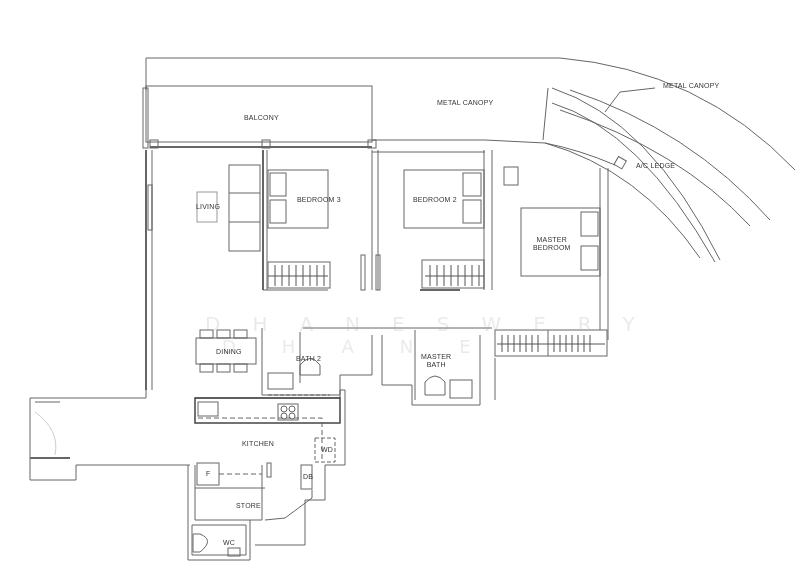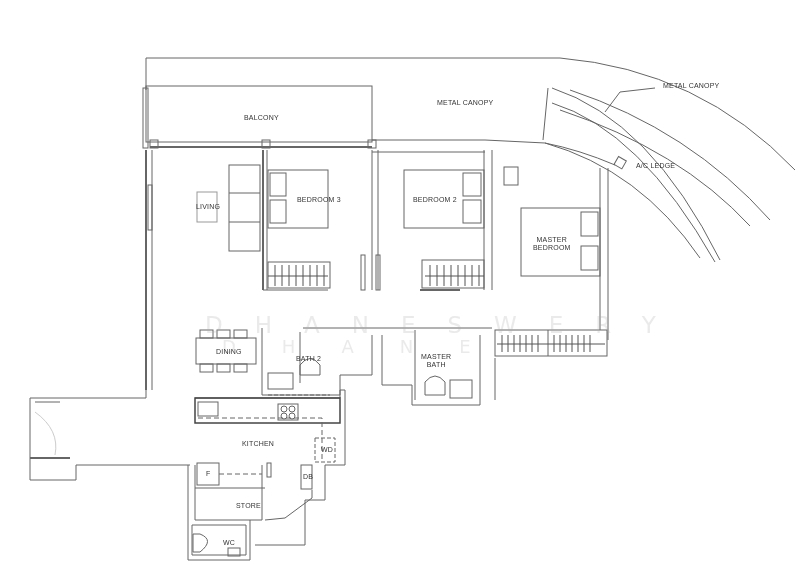--- a/index.html
+++ b/index.html
@@ -1,19 +1,19 @@
 <!DOCTYPE html>
 <html><head>
 <meta charset="utf-8">
 <style>
   html, body { margin:0; padding:0; background:#ffffff; }
   body { width:800px; height:588px; position:relative; overflow:hidden; font-family:"Liberation Sans", sans-serif; }
   svg { position:absolute; left:0; top:0; }
   .lbl { position:absolute; font-family:"Liberation Sans", sans-serif; font-size:7px; color:#333; letter-spacing:0.2px; white-space:nowrap; line-height:1.1; text-align:center; }
-  .wm { position:absolute; font-family:"DejaVu Sans", sans-serif; font-size:23px; color:rgba(170,170,170,0.25); letter-spacing:32px; white-space:nowrap; pointer-events:none; }
+  .wm { position:absolute; font-family:"DejaVu Sans", sans-serif; font-size:20px; color:rgba(170,170,170,0.25); letter-spacing:32px; white-space:nowrap; pointer-events:none; }
 </style>
 </head>
 <body>
 
 <svg width="800" height="588" viewBox="0 0 800 588">
   <g fill="none" stroke="#666" stroke-width="1">
 
     <path d="M146 90 L146 58 L560 58 Q 700 70 795 170"></path>
 
     <rect x="146" y="86" width="226" height="56"></rect>

